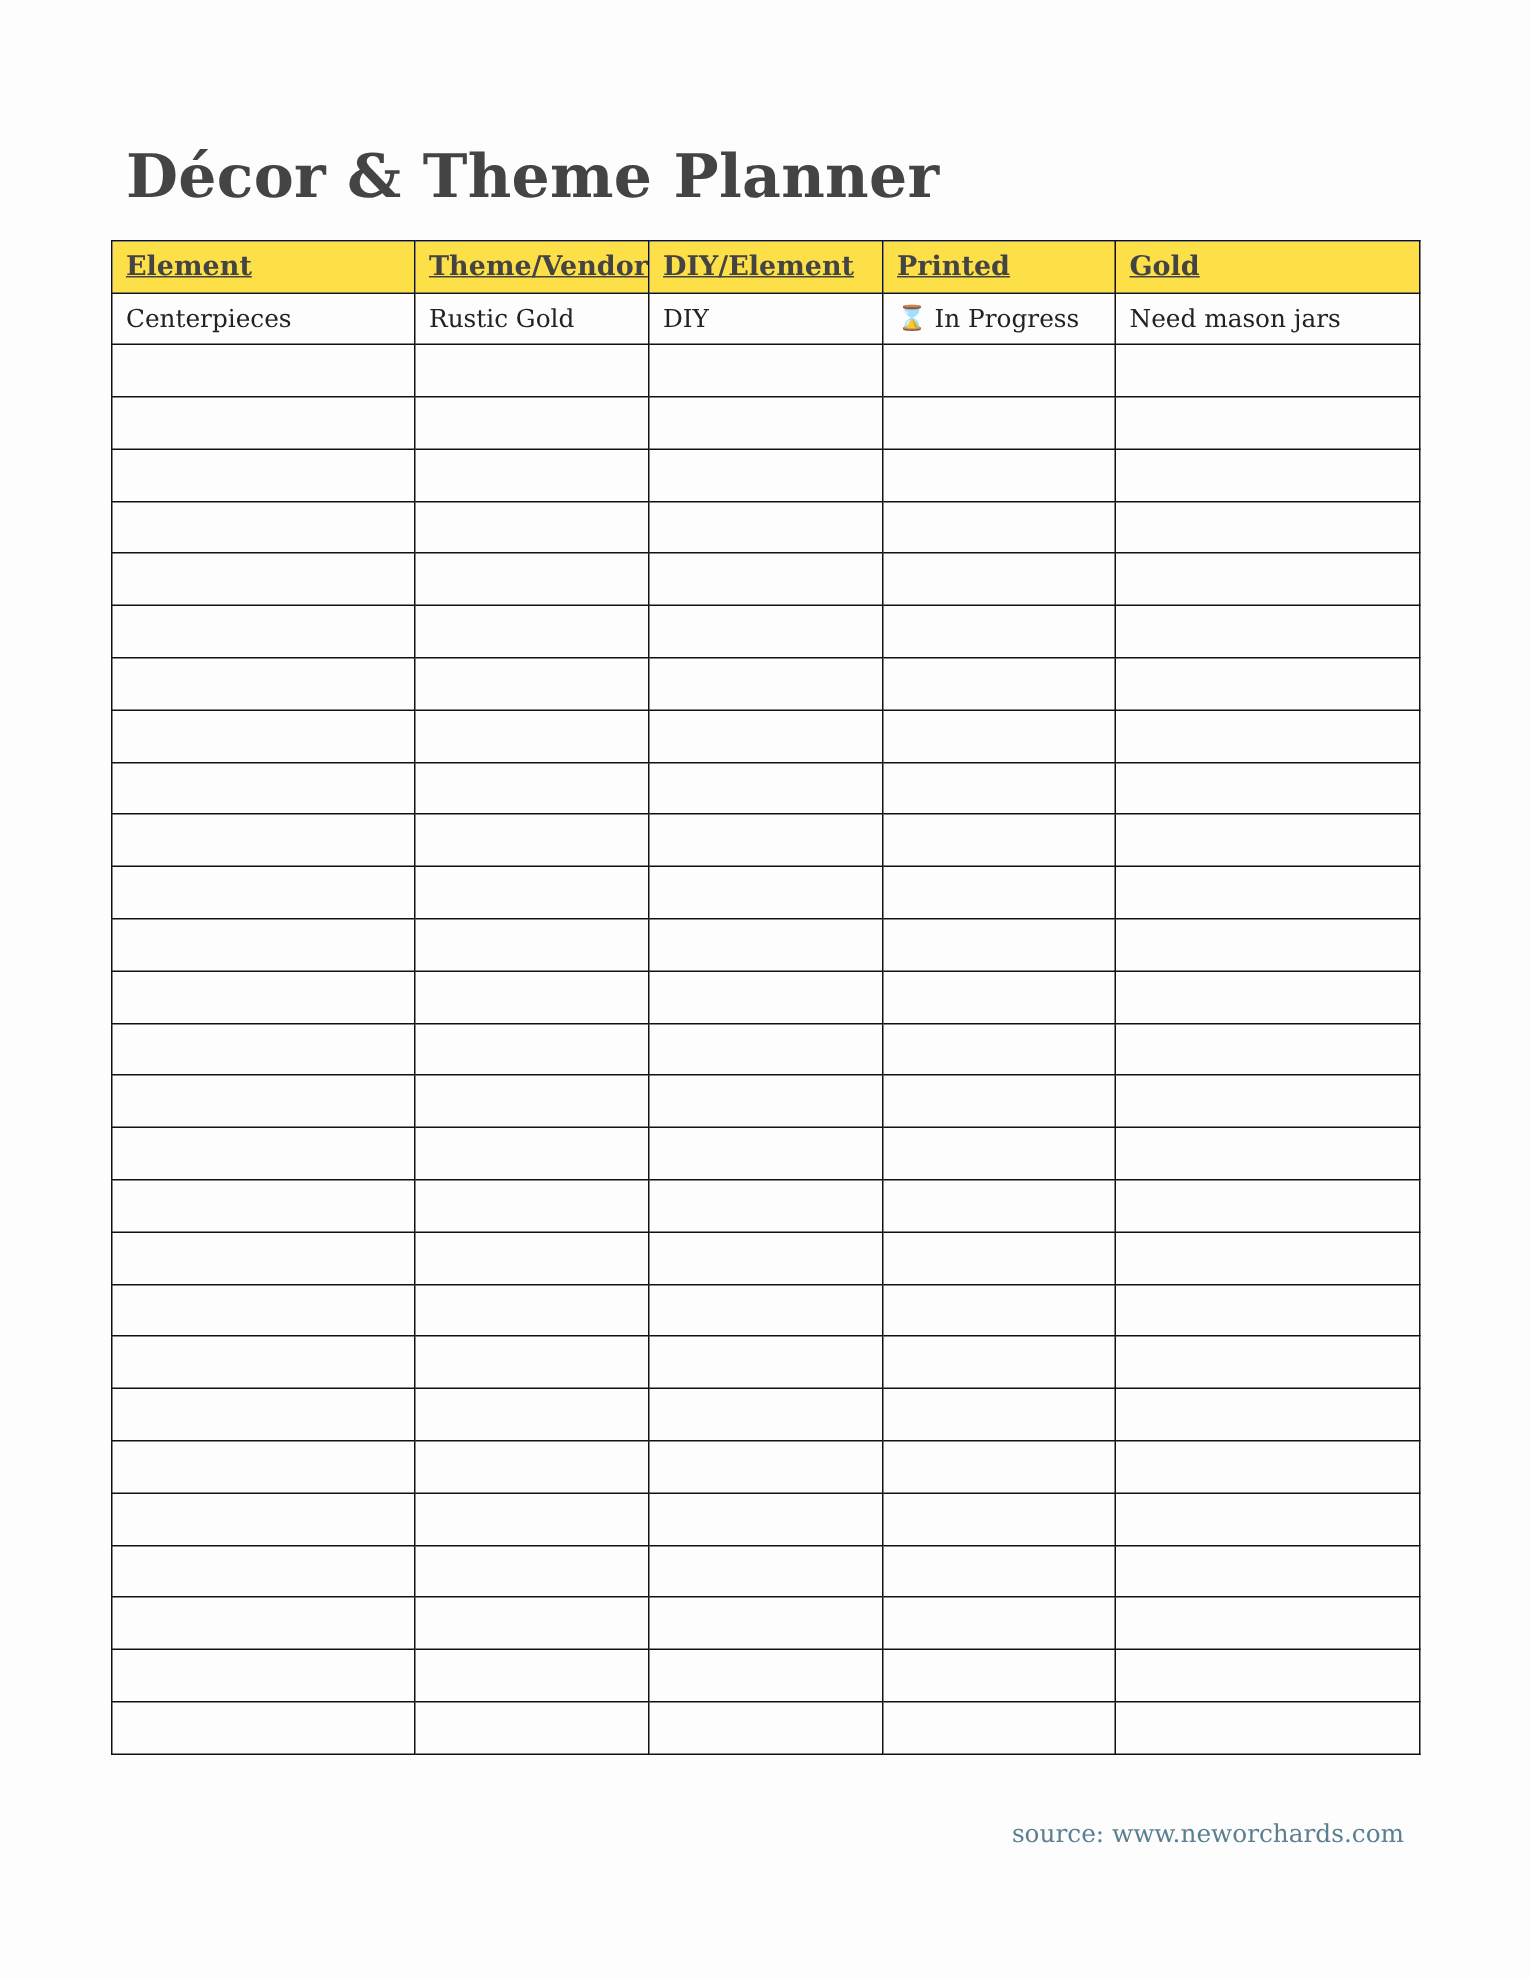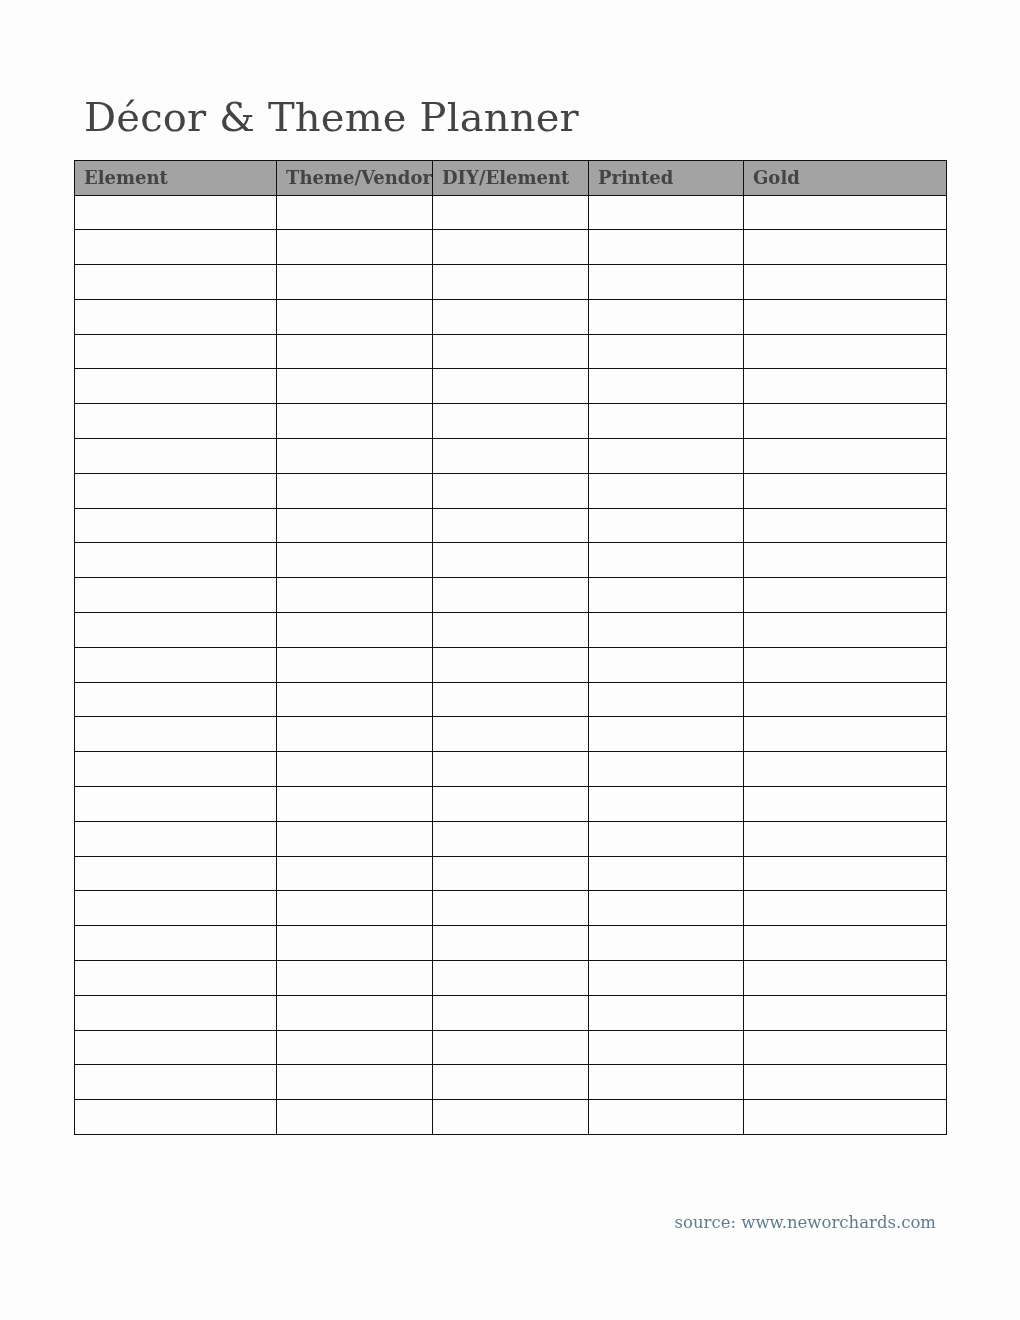--- a/index.html
+++ b/index.html
@@ -1,20 +1,20 @@
 <!DOCTYPE html>
 <html><head>
 <meta charset="utf-8">
 <style>
   html,body{margin:0;padding:0;}
   body{width:1020px;height:1320px;background:#fdfdfd;position:relative;font-family:"DejaVu Serif","Liberation Serif",serif;color:#222;}
-  .title{position:absolute;left:84px;top:94px;font-size:40px;font-weight:normal;color:#444;letter-spacing:0.2px;font-family:"DejaVu Serif",serif;}
+  .title{position:absolute;left:84px;top:94px;font-size:40px;font-weight:bold;color:#444;letter-spacing:0.2px;font-family:"DejaVu Serif",serif;}
   table{position:absolute;left:74px;top:160px;width:872px;border-collapse:collapse;table-layout:fixed;}
   th,td{border:1.3px solid #111;padding:0 9px;height:33.8px;text-align:left;font-size:16.5px;white-space:nowrap;overflow:hidden;font-family:"DejaVu Serif",serif;}
-  th{background:#a3a3a3;font-weight:bold;color:#444;font-size:18px;height:33.5px;}
+  th{background:#fde047;font-weight:bold;color:#444;font-size:18px;height:33.5px;text-decoration:underline;}
   td{color:#222;}
   .st{display:inline-flex;align-items:center;gap:5px;}
   .ico{display:inline-block;width:20px;height:20px;line-height:20px;text-align:center;font-size:16px;}
   .check{background:#111;color:#fff;border-radius:2px;font-size:14px;}
   .source{position:absolute;right:84px;top:1213px;font-size:16.5px;color:#5a7f90;font-family:"DejaVu Serif",serif;}
 </style>
 </head>
 <body>
 
 <div class="title">Décor &amp; Theme Planner</div>
@@ -30,20 +30,30 @@
   <thead>
     <tr>
       <th>Element</th>
       <th>Theme/Vendor</th>
       <th>DIY/Element</th>
       <th>Printed</th>
       <th>Gold</th>
     </tr>
   </thead>
   <tbody id="tbody">
+    <tr>
+      <td>Centerpieces</td>
+      <td>Rustic Gold</td>
+      <td>DIY</td>
+      <td><span class="st">
+            <span class="ico">⌛</span>
+            <span>In Progress</span>
+          </span></td>
+      <td>Need mason jars</td>
+    </tr>
   <tr>
         <td></td>
         <td></td>
         <td></td>
         <td></td>
         <td></td>
       </tr>
       <tr>
         <td></td>
         <td></td>

